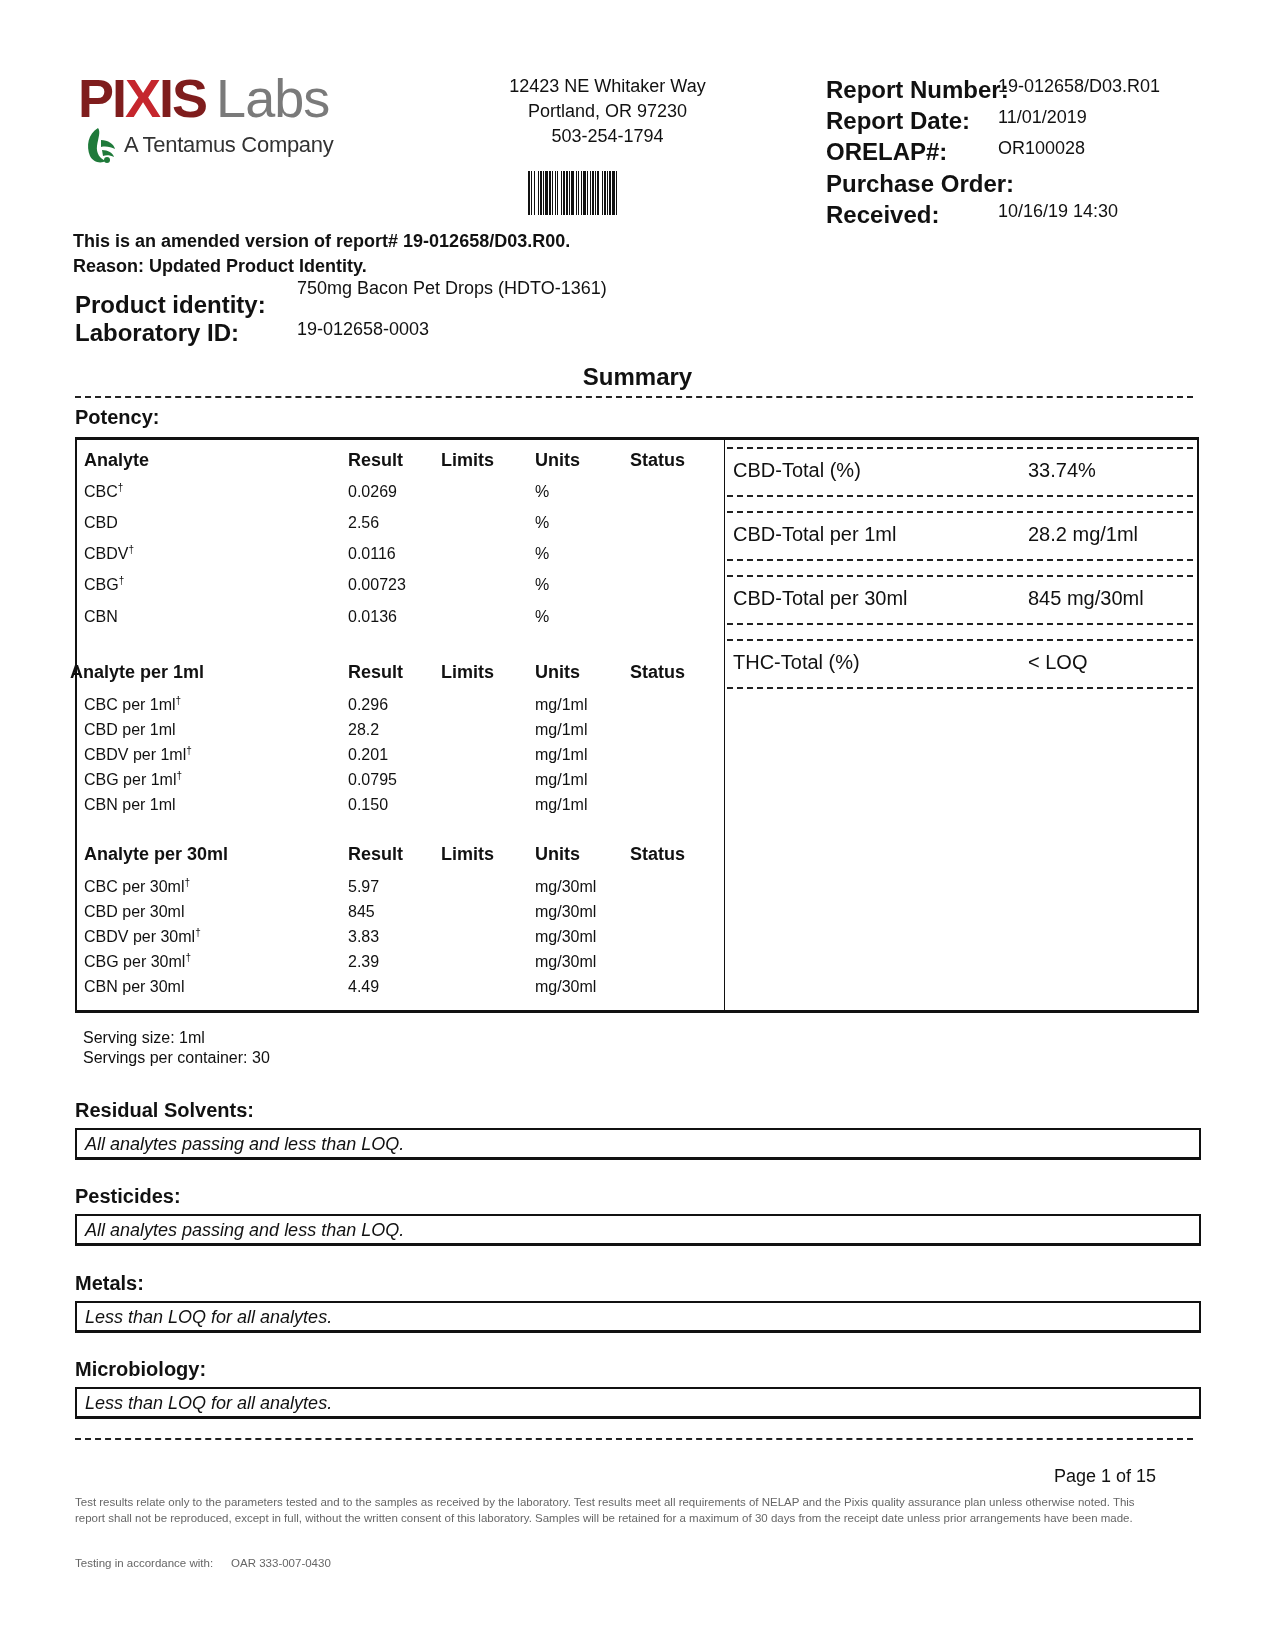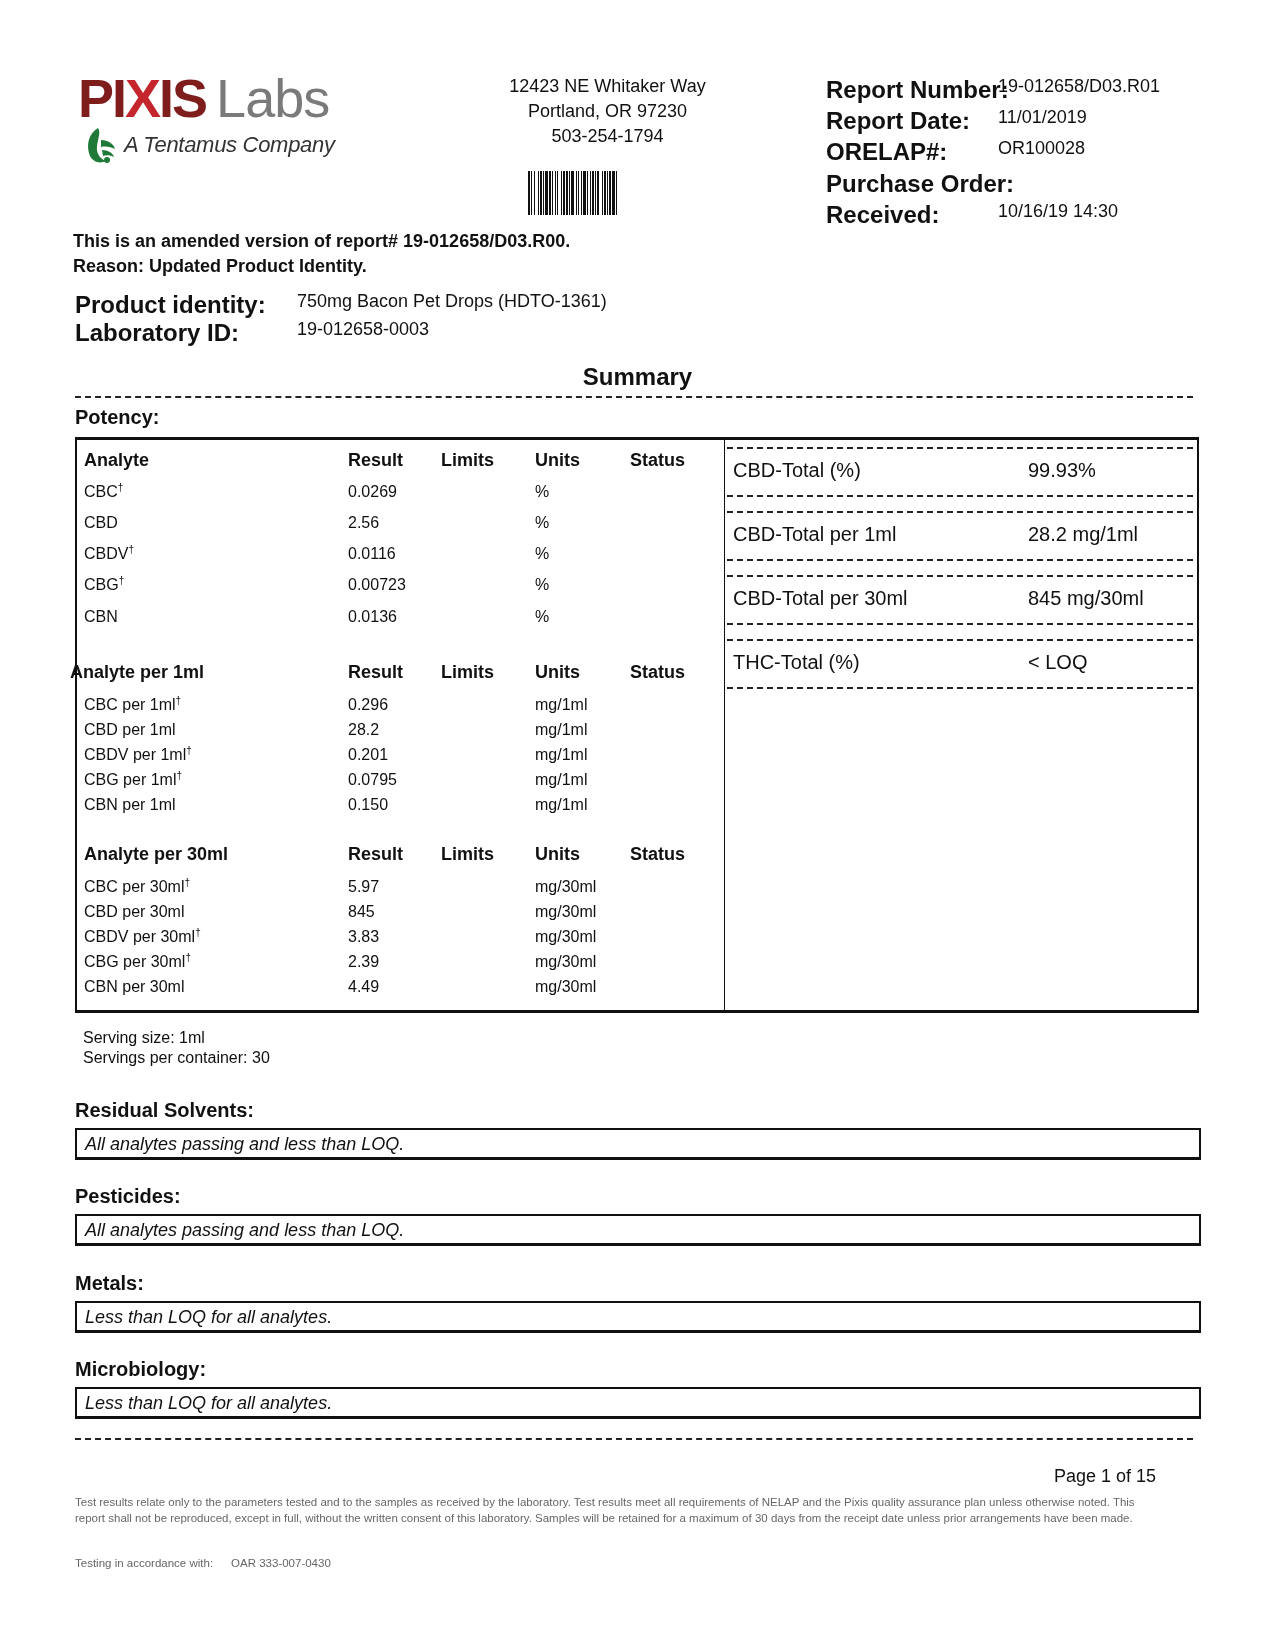--- a/index.html
+++ b/index.html
@@ -5,21 +5,21 @@
   html, body { margin:0; padding:0; background:#ffffff; }
   body { width:1275px; height:1650px; position:relative; overflow:hidden;
          font-family:"Liberation Sans", sans-serif; color:#111; }
   .abs { position:absolute; white-space:nowrap; }
   .logo { left:78px; top:70px; width:290px; height:95px; }
   .logo-pixis { position:absolute; left:0; top:0; font-size:54px; font-weight:bold; letter-spacing:-2px; line-height:56px; }
   .logo-pixis .dark { color:#7f1d1d; }
   .logo-pixis .red { color:#c5262d; }
   .logo-pixis .grey { color:#7a7a7a; font-weight:normal; letter-spacing:-1px; }
   .logo-sub { position:absolute; left:6px; top:56px; height:38px; display:flex; align-items:center; gap:6px; }
-  .logo-sub .tag { font-size:22px; color:#333; letter-spacing:-0.3px;font-style:italic; }
+  .logo-sub .tag { font-size:22px; color:#333; letter-spacing:-0.3px; }
   .addr { left:460px; width:295px; text-align:center; font-size:18px; color:#111; }
   .barcode { left:528px; top:171px; width:140px; height:44px; }
   .lbl-b { font-weight:bold; font-size:24px; }
   .val { font-size:18px; }
   .amend { left:73px; font-weight:bold; font-size:18px; }
   .summary-title { left:0; width:1275px; text-align:center; top:363px; font-size:24px; font-weight:bold; }
   .dash-h { position:absolute; height:0; border-top:2px dashed #222; }
   .section-lbl { left:75px; font-weight:bold; font-size:20px; }
   .potency-box { position:absolute; left:75px; top:437px; width:1124px; height:576px; border:2px solid #111; border-top-width:3px; border-bottom-width:3px; box-sizing:border-box; }
   .potency-divider { position:absolute; left:724px; top:437px; width:0; height:576px; border-left:1.5px solid #111; }
@@ -102,21 +102,21 @@
     <div class="abs lbl-b" style="left:826px; top:170px">Purchase Order:</div>
     <div class="abs val" style="left:998px; top:170px"></div>
     <div class="abs lbl-b" style="left:826px; top:201px">Received:</div>
     <div class="abs val" style="left:998px; top:201px">10/16/19  14:30</div>
   </div>
 
 <div class="abs amend" style="top:231px">This is an amended version of report# 19-012658/D03.R00.</div>
 <div class="abs amend" style="top:256px">Reason: Updated Product Identity.</div>
 
 <div class="abs lbl-b" style="left:75px; top:291px">Product identity:</div>
-<div class="abs val" style="left:297px; top:291px">750mg Bacon Pet Drops (HDTO-1361)</div>
+<div class="abs val" style="left:297px; top:278px">750mg Bacon Pet Drops (HDTO-1361)</div>
 <div class="abs lbl-b" style="left:75px; top:319px">Laboratory ID:</div>
 <div class="abs val" style="left:297px; top:319px">19-012658-0003</div>
 
 <div class="abs summary-title">Summary</div>
 <div class="dash-h" style="left:75px; top:396px; width:1118px;"></div>
 
 <div class="abs section-lbl" style="top:406px">Potency:</div>
 
 <div class="potency-box"></div>
 <div class="potency-divider"></div>
@@ -210,21 +210,21 @@
     <div class="abs td" style="left:84px; top:978px"><span>CBN per 30ml</span></div>
     <div class="abs td" style="left:348px; top:978px">4.49</div>
     <div class="abs td" style="left:441px; top:978px"></div>
     <div class="abs td" style="left:535px; top:978px">mg/30ml</div>
     <div class="abs td" style="left:630px; top:978px"></div>
   </div>
 <div id="potency-totals">
     <div class="dash-h" style="left:727px; top:447px; width:466px;"></div>
     <div class="dash-h" style="left:727px; top:495px; width:466px;"></div>
     <div class="abs rt-lbl" style="top:459px">CBD-Total (%)</div>
-    <div class="abs rt-val" style="top:459px">99.93%</div>
+    <div class="abs rt-val" style="top:459px">33.74%</div>
     <div class="dash-h" style="left:727px; top:511px; width:466px;"></div>
     <div class="dash-h" style="left:727px; top:559px; width:466px;"></div>
     <div class="abs rt-lbl" style="top:523px">CBD-Total per 1ml</div>
     <div class="abs rt-val" style="top:523px">28.2 mg/1ml</div>
     <div class="dash-h" style="left:727px; top:575px; width:466px;"></div>
     <div class="dash-h" style="left:727px; top:623px; width:466px;"></div>
     <div class="abs rt-lbl" style="top:587px">CBD-Total per 30ml</div>
     <div class="abs rt-val" style="top:587px">845 mg/30ml</div>
     <div class="dash-h" style="left:727px; top:639px; width:466px;"></div>
     <div class="dash-h" style="left:727px; top:687px; width:466px;"></div>

